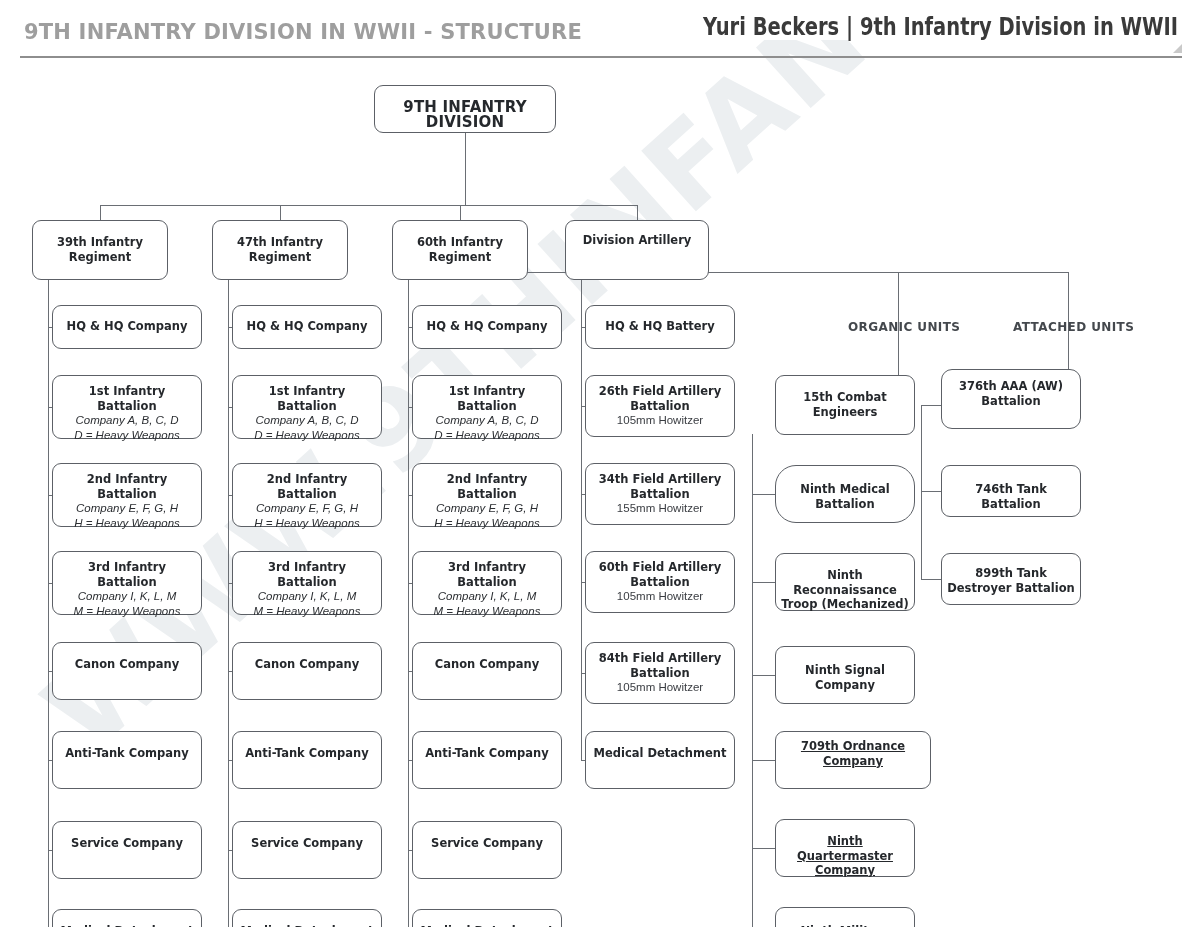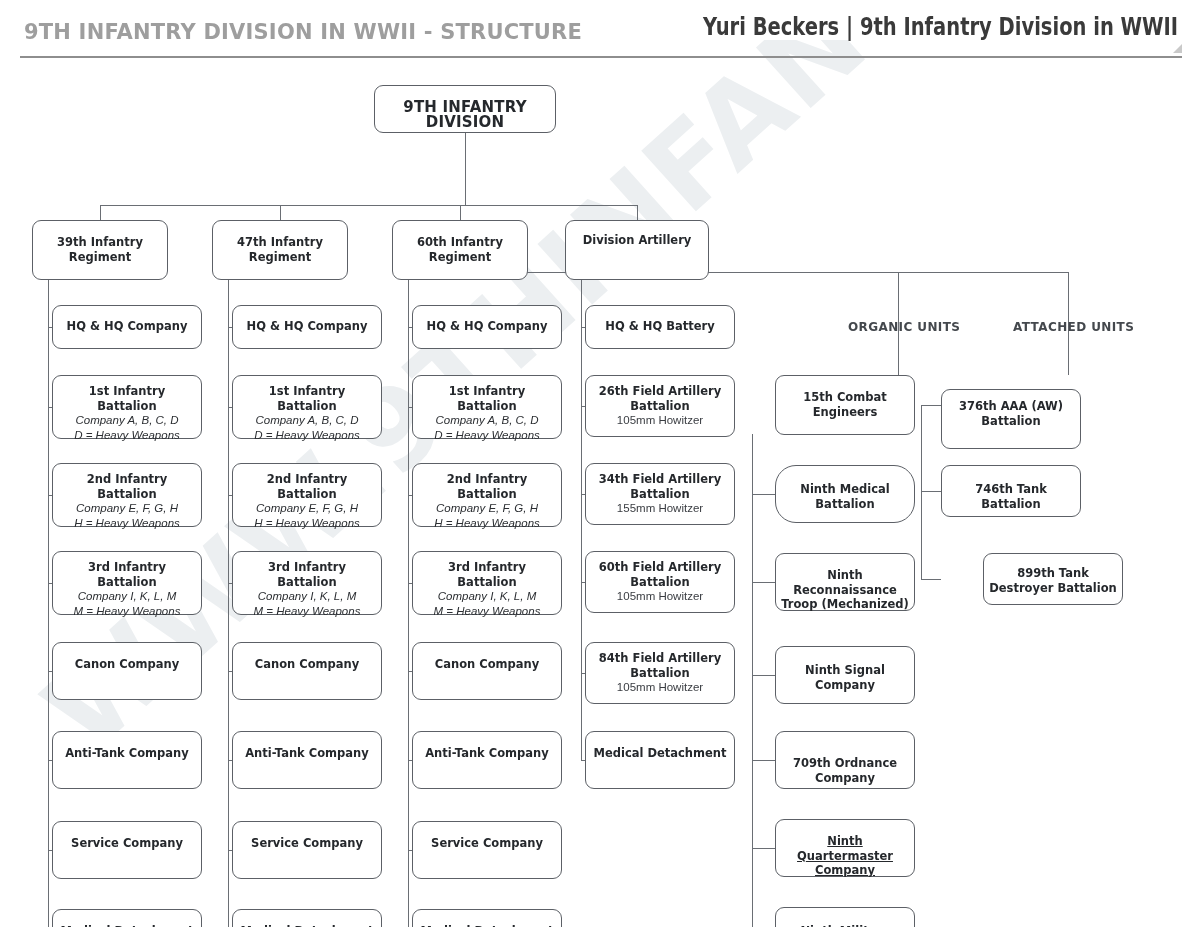--- a/index.html
+++ b/index.html
@@ -312,39 +312,39 @@
       </div>
       <div class="ln lnh" style="left: 752px; top: 520px; width: 23px; background: rgb(106, 110, 116);"></div>
       <div class="node" style="left: 775px; top: 491px; width: 140px; height: 58px; padding-top: 14px;">
         <span class="t1">Ninth Reconnaissance Troop (Mechanized)</span>
       </div>
       <div class="ln lnh" style="left: 752px; top: 613px; width: 23px; background: rgb(106, 110, 116);"></div>
       <div class="node" style="left: 775px; top: 584px; width: 140px; height: 58px; padding-top: 16px;">
         <span class="t1">Ninth Signal Company</span>
       </div>
       <div class="ln lnh" style="left: 752px; top: 698px; width: 23px; background: rgb(106, 110, 116);"></div>
-      <div class="node" style="left: 775px; top: 669px; width: 140px; height: 58px; padding-top: 24px;">
+      <div class="node" style="left: 775px; top: 669px; width: 156px; height: 58px; padding-top: 7px; text-decoration: underline;">
         <span class="t1">709th Ordnance Company</span>
       </div>
       <div class="ln lnh" style="left: 752px; top: 786px; width: 23px; background: rgb(106, 110, 116);"></div>
       <div class="node" style="left: 775px; top: 757px; width: 140px; height: 58px; padding-top: 14px; text-decoration: underline;">
         <span class="t1">Ninth Quartermaster Company</span>
       </div>
       <div class="node" style="left: 775px; top: 845px; width: 140px; height: 58px; padding-top: 16px;">
         <span class="t1">Ninth Military Police</span>
       </div>
       <div class="ln lnv" style="left: 752px; top: 372px; height: 502px; background: rgb(106, 110, 116);"></div>
       <div class="ln lnh" style="left: 921px; top: 343px; width: 20px; background: rgb(106, 110, 116);"></div>
-      <div class="node" style="left: 941px; top: 327px; width: 140px; height: 60px; ">
+      <div class="node" style="left: 941px; top: 307px; width: 140px; height: 60px;  border-radius: 11px;">
         <span class="t1">376th AAA (AW) Battalion</span>
       </div>
       <div class="ln lnh" style="left: 921px; top: 429px; width: 20px; background: rgb(106, 110, 116);"></div>
       <div class="node" style="left: 941px; top: 403px; width: 140px; height: 52px; padding-top: 16px;">
         <span class="t1">746th Tank Battalion</span>
       </div>
       <div class="ln lnh" style="left: 921px; top: 517px; width: 20px; background: rgb(106, 110, 116);"></div>
-      <div class="node" style="left: 941px; top: 491px; width: 140px; height: 52px; padding-top: 12px; margin-left: 42px;">
+      <div class="node" style="left: 941px; top: 491px; width: 140px; height: 52px; padding-top: 12px;">
         <span class="t1">899th Tank Destroyer Battalion</span>
       </div>
       <div class="ln lnv" style="left: 921px; top: 343px; height: 174px; background: rgb(106, 110, 116);"></div>
     </div>
 
 </div>
 
 </body></html>

